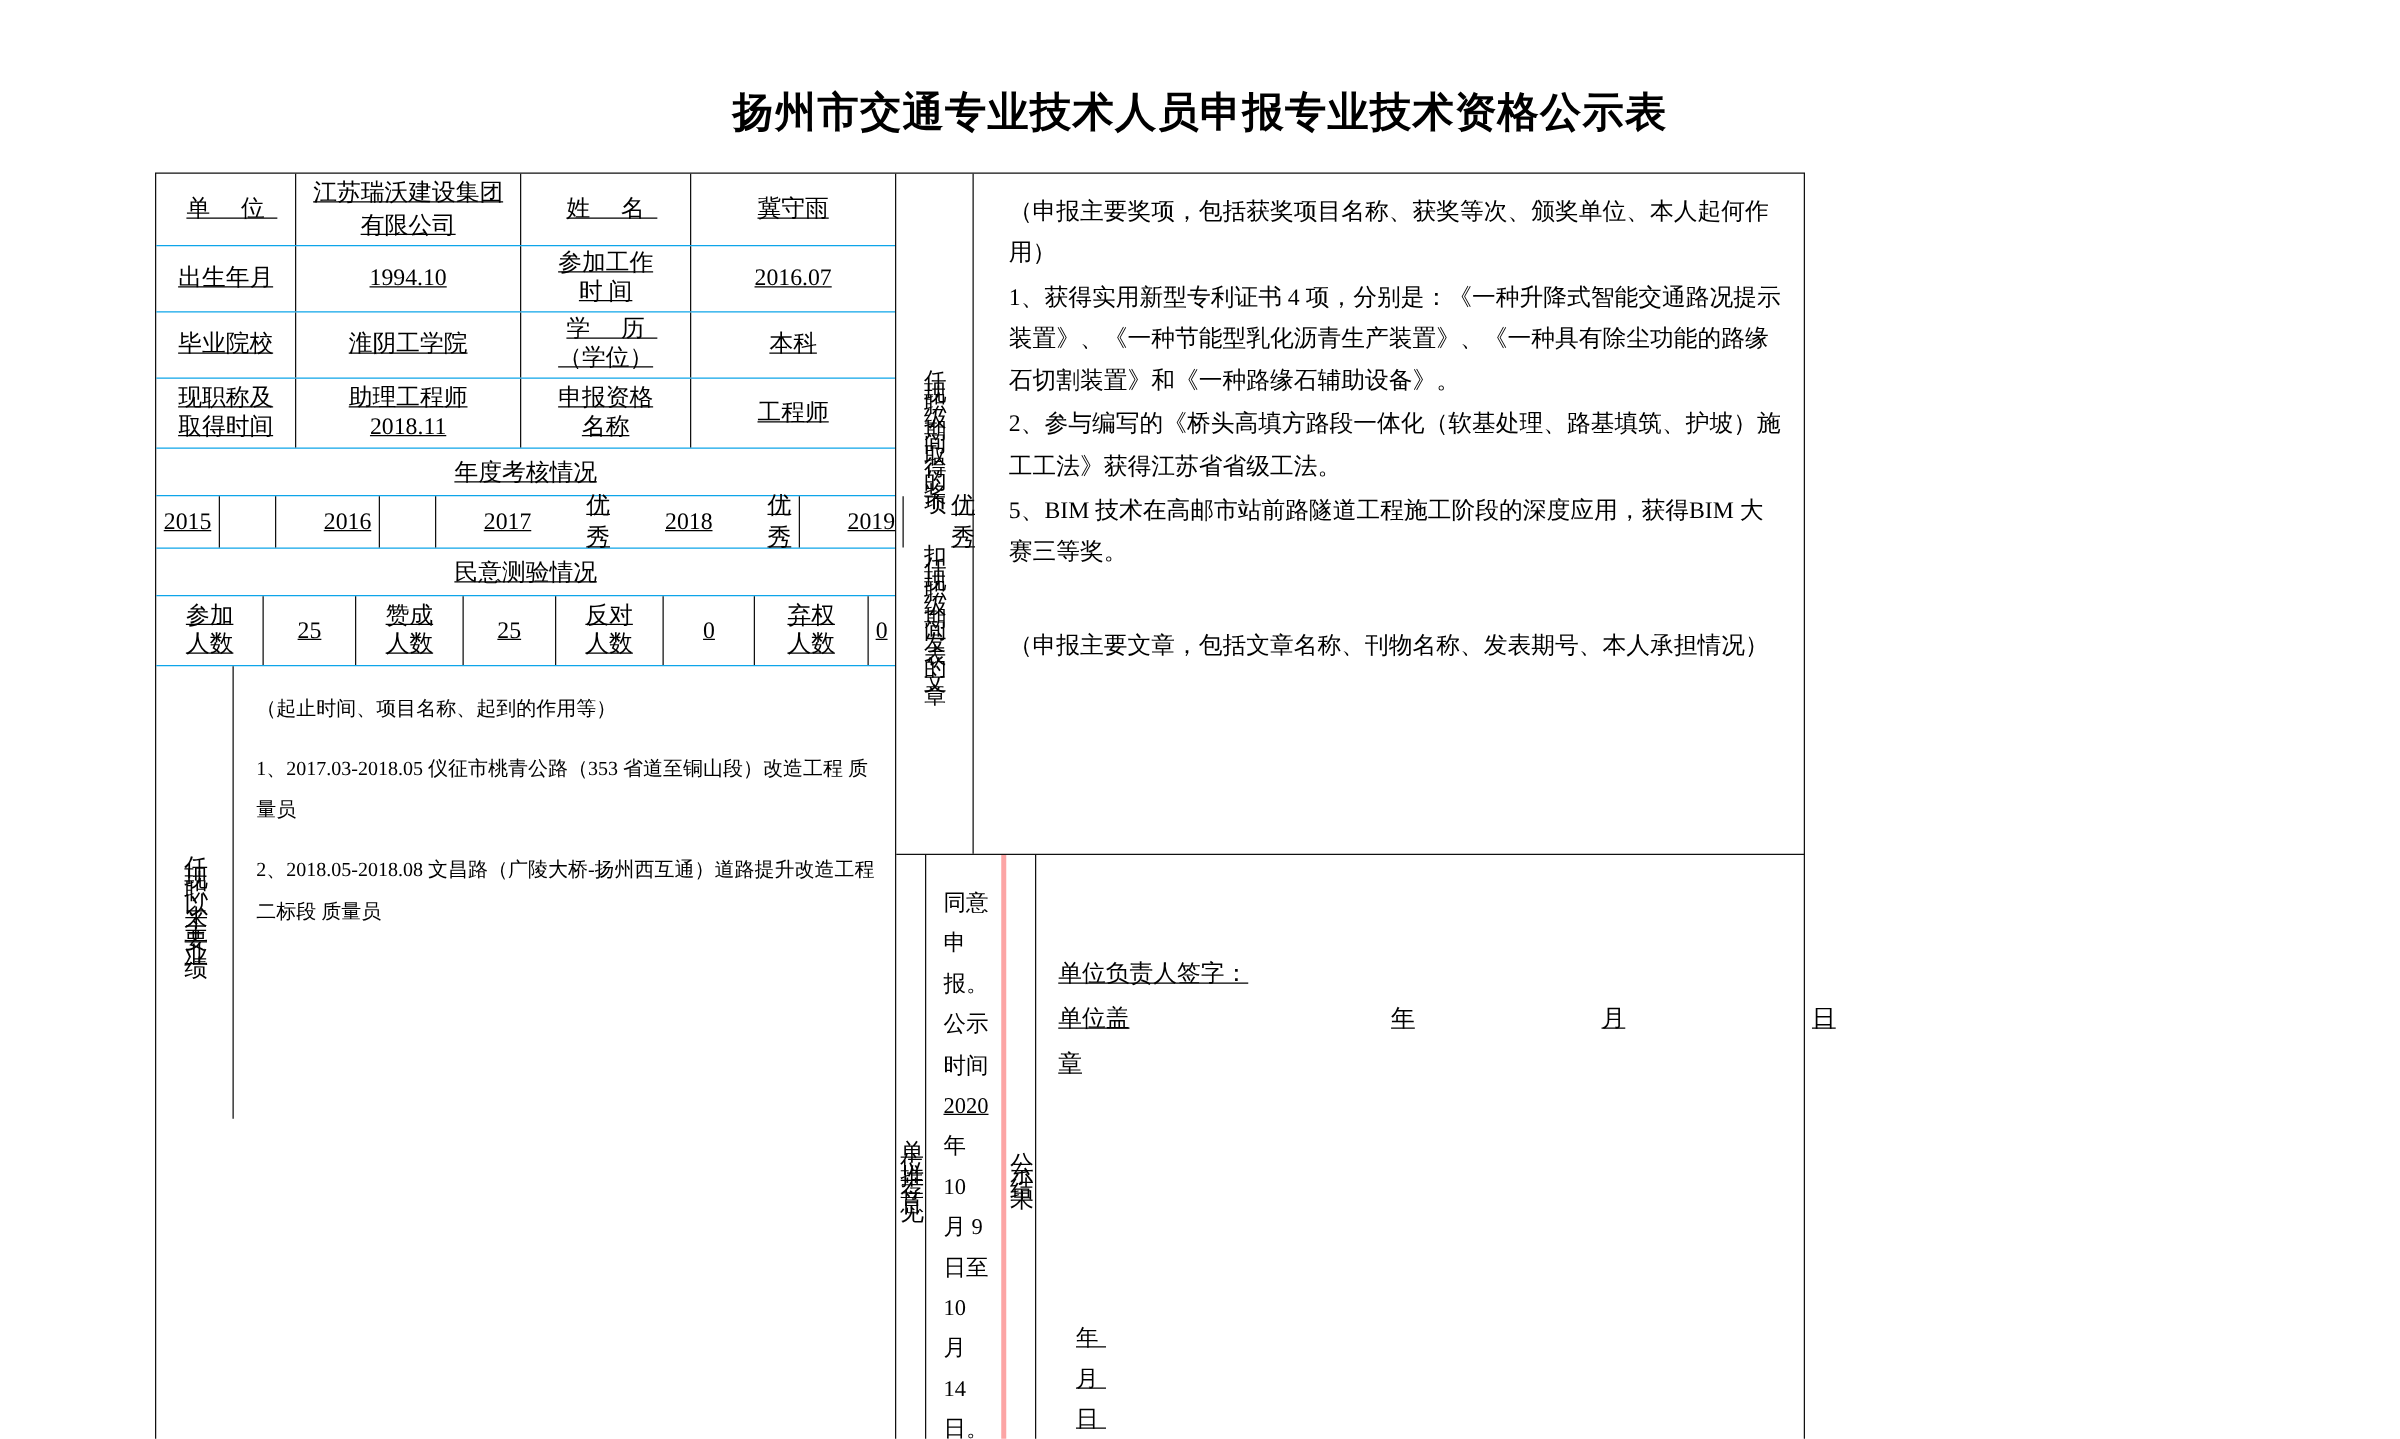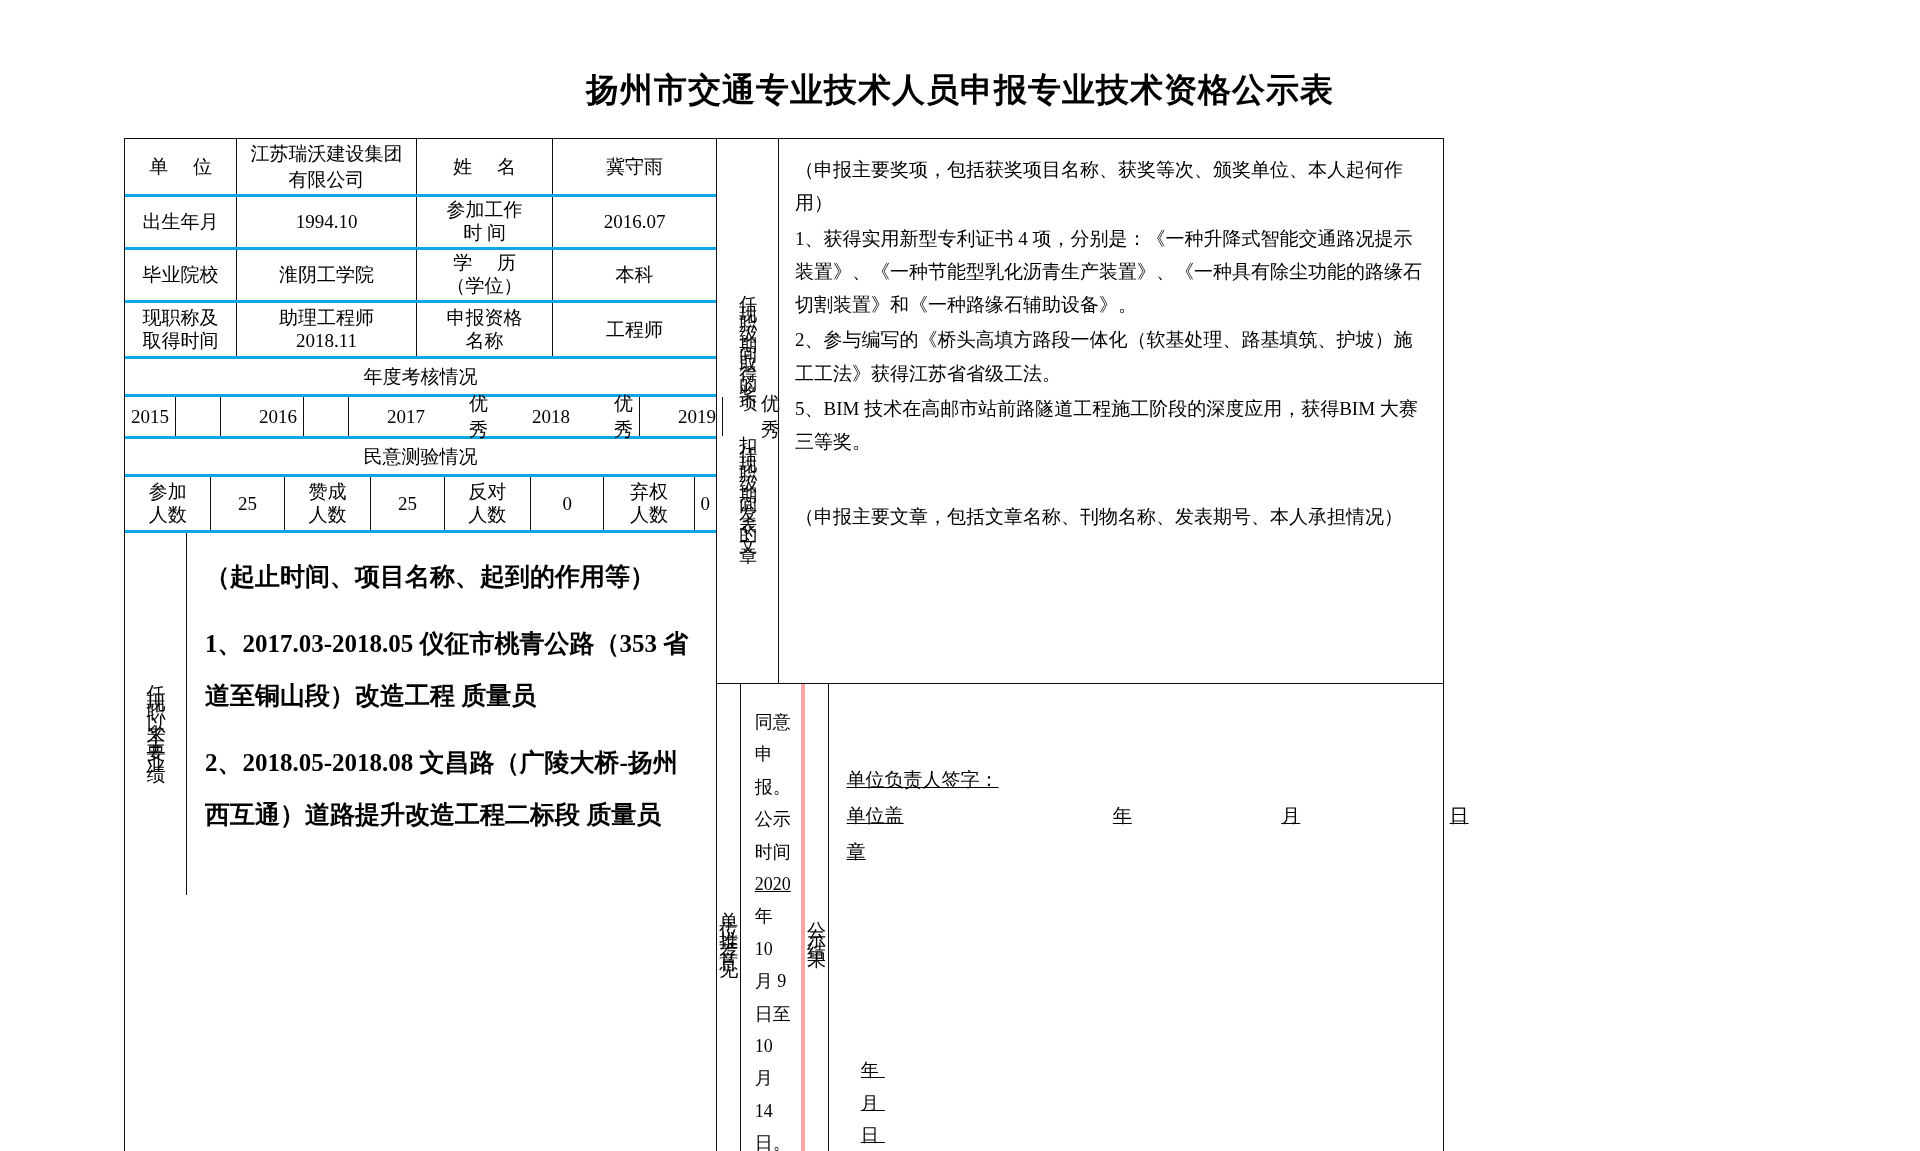--- a/index.html
+++ b/index.html
@@ -43,22 +43,23 @@
     flex-direction: column;
   }
   .right-col {
     width: 727px;
     box-sizing: border-box;
     display: flex;
     flex-direction: column;
   }
   .row {
     display: flex;
-    border-bottom: 3px solid #0ea5e9;
-    box-sizing: border-box;
+    border-bottom: 1px solid #0ea5e9;
+    box-sizing: border-box;
+    text-decoration: underline;
   }
   .row:last-child { border-bottom: none; }
   .cell {
     box-sizing: border-box;
     border-right: 1px solid #111;
     display: flex;
     align-items: center;
     justify-content: center;
     text-align: center;
     font-size: 19px;
@@ -111,24 +112,23 @@
   }
   .vtext {
     writing-mode: vertical-rl;
     text-orientation: upright;
     letter-spacing: 10px;
     line-height: 1.2;
   }
   .ach-body {
     flex: 1;
     padding: 18px 16px 10px 18px;
-    font-size: 25px;
+    font-size: 16px;
     line-height: 2.1;
     box-sizing: border-box;
-    font-weight: bold;
   }
   .ach-body p { margin: 0 0 14px 0; }
   
   .awards {
     display: flex;
     height: 545px;
     border-bottom: 1px solid #111;
     box-sizing: border-box;
   }
   .awards-label {
@@ -140,21 +140,21 @@
     justify-content: center;
     font-size: 18px;
   }
   .awards-body {
     flex: 1;
     padding: 14px 18px 8px 16px;
     font-size: 19px;
     line-height: 1.75;
     box-sizing: border-box;
   }
-  .awards-body p { margin: 0 0 2px 0; }
+  .awards-body p { margin: 0 0 2px 12px; }
   .awards-body .gap { height: 40px; }
   .rec {
     display: flex;
     flex: 1;
     box-sizing: border-box;
     height: 178px;
   }
   .rec-label {
     width: 62px;
     border-right: 1px solid #111;

